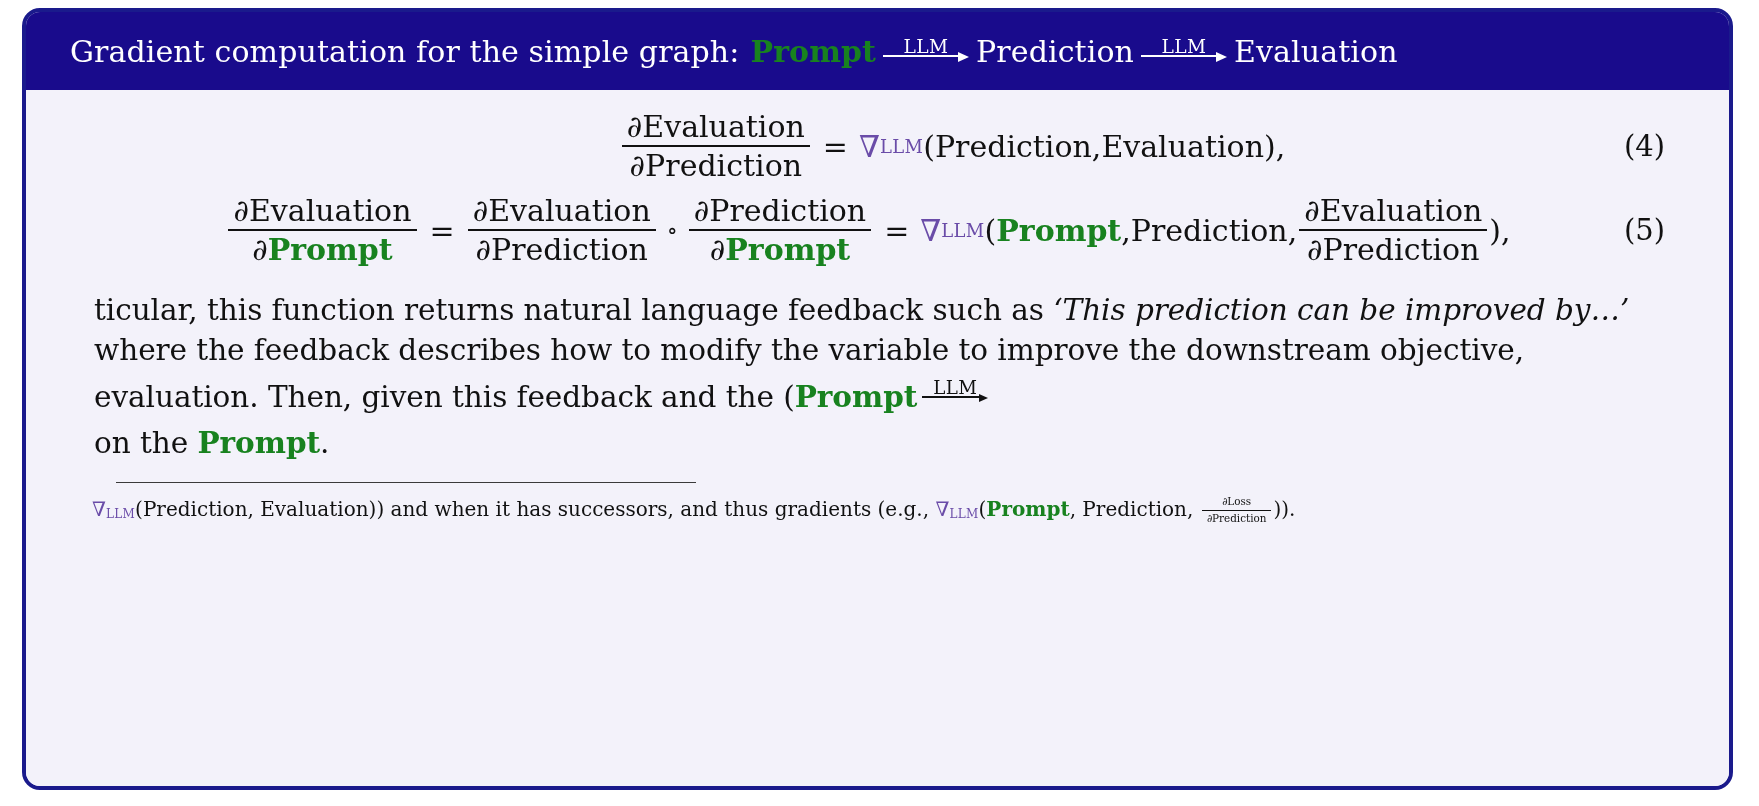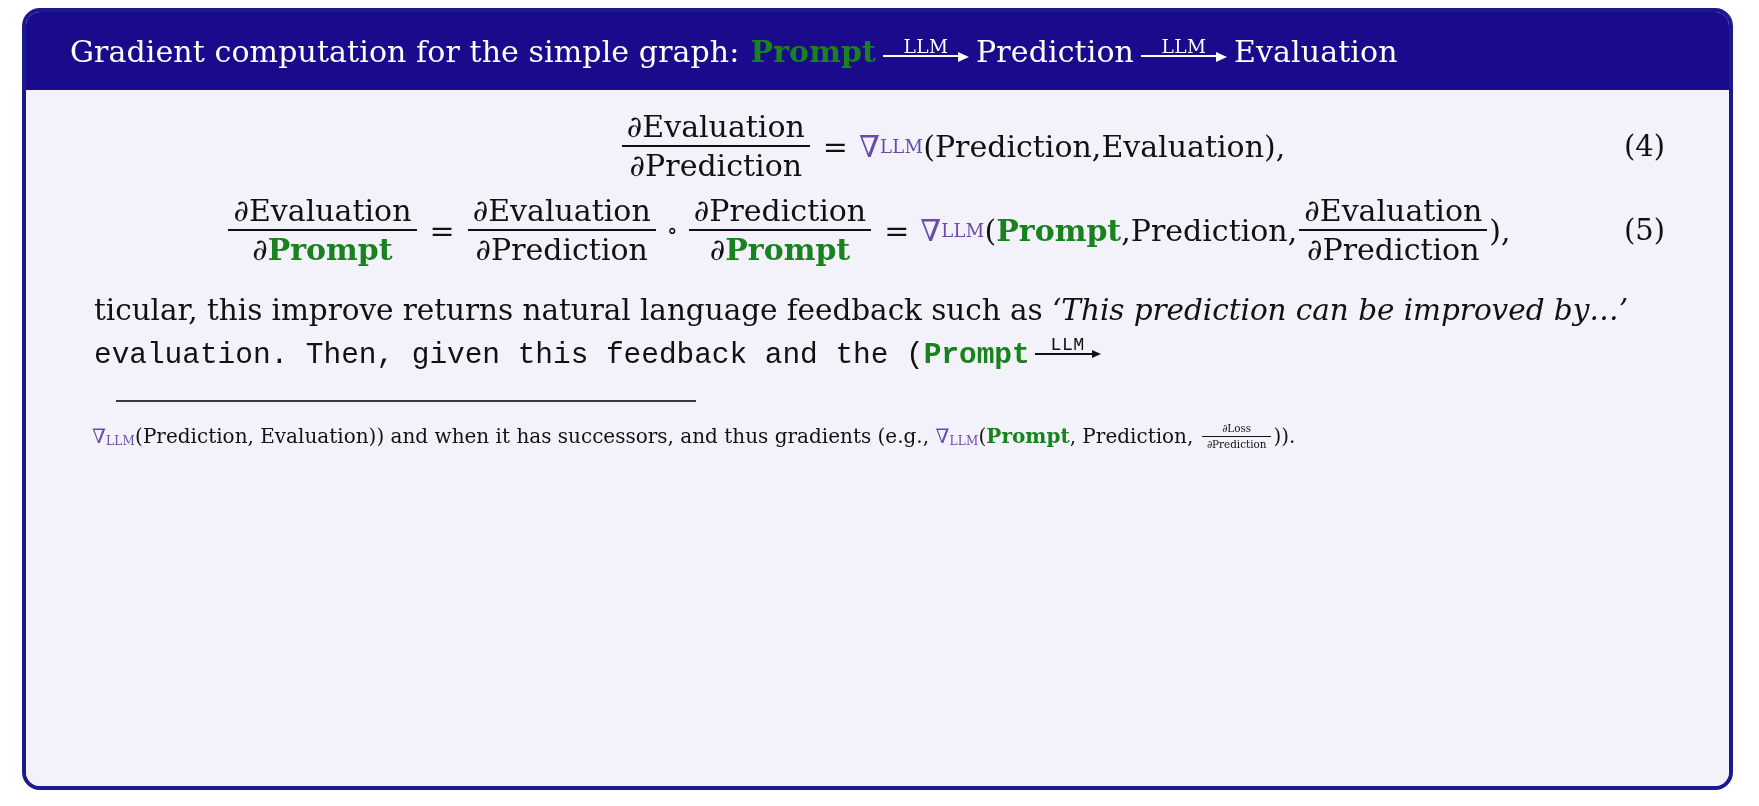--- a/index.html
+++ b/index.html
@@ -115,21 +115,21 @@
     line-height: 1.12;
   }
   .frac > .num { padding: 0 5px 1px 5px; }
   .frac > .den { padding: 1px 5px 0 5px; }
   .frac > .bar {
     align-self: stretch;
     height: 1.6px;
     background: #111;
     margin: 1px 0;
   }
-  .frac.tiny { font-size: 0.52em; margin: 12px 2px; }
+  .frac.tiny { font-size: 0.52em; margin: 4px 2px; }
   .frac.tiny > .bar { height: 1.2px; }
 
   .nabla {
     font-family: "DejaVu Serif", "Liberation Serif", serif;
   }
   .sub {
     font-size: 0.60em;
     vertical-align: -0.22em;
     letter-spacing: 0.3px;
   }
@@ -296,26 +296,28 @@
             <span>,</span>
 
         </div>
         <span class="eqnum">(5)</span>
       </div>
 
     </div>
 
     <div id="para">
 
-      <span class="ln"><span>ticular, this improve returns natural language feedback such as </span><span class="it">‘This prediction can be improved by…’</span></span>
-
-
-
-      <span class="ln" style="line-height:1.75;font-family:Liberation Mono, monospace;"><span>evaluation. Then, given this feedback and the (</span><span class="green">Prompt</span><span class="llmarrow small"><span class="lbl">LLM</span><span class="shaft"></span><span class="head"></span></span></span>
-
+      <span class="ln"><span>ticular, this function returns natural language feedback such as </span><span class="it">‘This prediction can be improved by…’</span></span>
+
+      <span class="ln">where the feedback describes how to modify the variable to improve the downstream objective,</span>
+
+
+      <span class="ln" style="line-height:1.75;"><span>evaluation. Then, given this feedback and the (</span><span class="green">Prompt</span><span class="llmarrow small"><span class="lbl">LLM</span><span class="shaft"></span><span class="head"></span></span></span>
+
+      <span class="lastln"><span>on the </span><span class="green">Prompt</span><span>.</span></span>
     </div>
 
     <div id="footrule"></div>
 
     <div id="footnote">
 
       <span class="ln"><span class="purple nabla">∇</span><span class="purple sub">LLM</span><span>(Prediction, Evaluation)) and when it has successors, and thus gradients (e.g., </span><span class="purple nabla">∇</span><span class="purple sub">LLM</span><span>(</span><span class="green">Prompt</span><span>, Prediction, </span><span class="frac tiny">
             <span class="num"><span>∂</span><span>Loss</span></span>
             <span class="bar"></span>
             <span class="den"><span>∂</span><span>Prediction</span></span>

